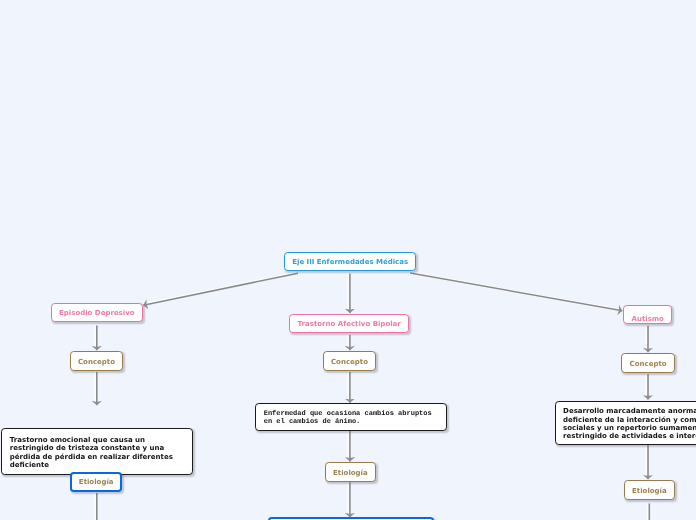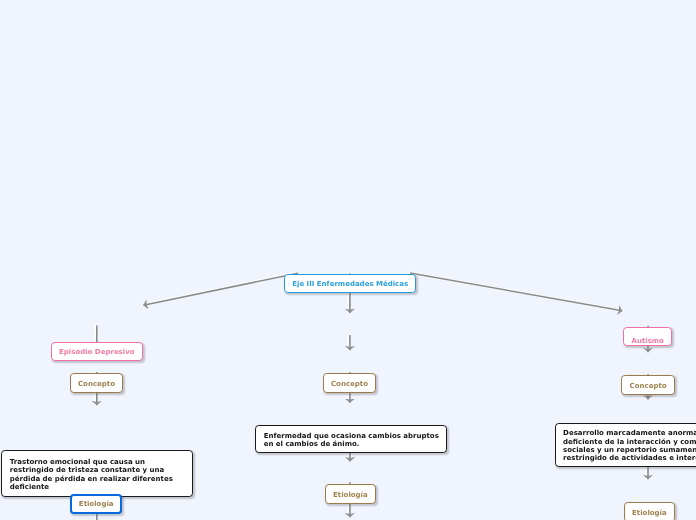--- a/index.html
+++ b/index.html
@@ -5,39 +5,39 @@
 <style>
   html,body{margin:0;padding:0;}
   body{width:696px;height:520px;background:#f0f4fd;overflow:hidden;
        font-family:"DejaVu Sans",sans-serif;-webkit-font-smoothing:antialiased;
        text-rendering:geometricPrecision;}
   #canvas{position:relative;width:696px;height:520px;}
   svg#edges{position:absolute;left:0;top:0;width:696px;height:520px;pointer-events:none;}
   .node{position:absolute;box-sizing:border-box;background:#fff;border-radius:3.8px;
         display:flex;flex-direction:column;align-items:center;justify-content:center;
         text-align:center;font-weight:bold;font-size:7px;line-height:8.1px;white-space:nowrap;
-        box-shadow:1.2px 1.5px 1.6px rgba(90,90,95,0.30);margin-top:22px;}
+        box-shadow:1.2px 1.5px 1.6px rgba(90,90,95,0.30);}
   .node>div{position:relative;top:0.6px;}
   .n-root{border:1.7px solid #209bd9;color:#2ba0dc;}
   .n-pink{border:1.8px solid #ef70a3;color:#f379a6;}
   .n-gold{border:1.8px solid #997a4b;color:#9d8350;}
   .n-blue{border:2.2px solid #0669dd;color:#9d8350;}
   .n-bluebox{border:2.3px solid #0669dd;color:#9d8350;}
   .n-text{border:1.6px solid #1a1a1a;color:#141414;text-align:left;
           align-items:flex-start;padding:0.9px 7.5px 0;}
 
   
   #node-root        {left:284.2px;top:252.4px;width:132px;  height:18.6px;}
-  #node-episodio-depresivo{left:50.8px; top:320px;width:92px;   height:18.7px;}
+  #node-episodio-depresivo{left:50.8px; top:303px;width:92px;   height:18.7px;}
   #node-ed-concepto {left:69.8px; top:351.4px;width:53.4px; height:19.2px;}
   #node-ed-definicion{left:1.3px; top:428px;width:191.8px;height:47px;}
   #node-ed-etiologia{left:70.3px; top:472.2px;width:51.8px; height:19.5px;}
   #node-trastorno-afectivo-bipolar{left:289px;top:314.3px;width:120.3px;height:19px;}
   #node-tab-concepto{left:322.8px;top:351.4px;width:53.4px; height:19.2px;}
-  #node-tab-definicion{left:255.2px;top:403.2px;width:192px;height:27.4px;}
+  #node-tab-definicion{left:255.2px;top:403.2px;width:192px;height:27.4px;font-family:Liberation Mono, monospace;}
   #node-tab-etiologia{left:324.8px;top:462.4px;width:51.2px;height:20.1px;}
   #node-continuacion{left:268.2px;top:517.1px;width:165.8px;height:26px;}
   #node-autismo     {left:623px;  top:305.3px;width:49.4px; height:18.7px;justify-content:flex-end;}
   #node-au-concepto {left:621.2px;top:353.4px;width:53.8px; height:19.2px;}
   #node-au-definicion{left:554.6px;top:400.6px;width:191px; height:44px;}
   #node-au-etiologia{left:623.8px;top:480.4px;width:51.2px; height:19.2px;}
 </style>
 </head>
 <body>
 
@@ -98,20 +98,23 @@
   <div class="node n-text" id="node-ed-definicion">
     <div>Trastorno emocional que causa un</div>
     <div>restringido de tristeza constante y una</div>
     <div>pérdida de pérdida en realizar diferentes</div>
     <div>deficiente</div>
   </div>
   <div class="node n-blue" id="node-ed-etiologia">
     <div>Etiología</div>
   </div>
 
+  <div class="node n-pink" id="node-trastorno-afectivo-bipolar">
+    <div>Trastorno Afectivo Bipolar</div>
+  </div>
   <div class="node n-gold" id="node-tab-concepto">
     <div>Concepto</div>
   </div>
   <div class="node n-text" id="node-tab-definicion">
     <div>Enfermedad que ocasiona cambios abruptos</div>
     <div>en el cambios de ánimo.</div>
   </div>
   <div class="node n-gold" id="node-tab-etiologia">
     <div>Etiología</div>
   </div>

